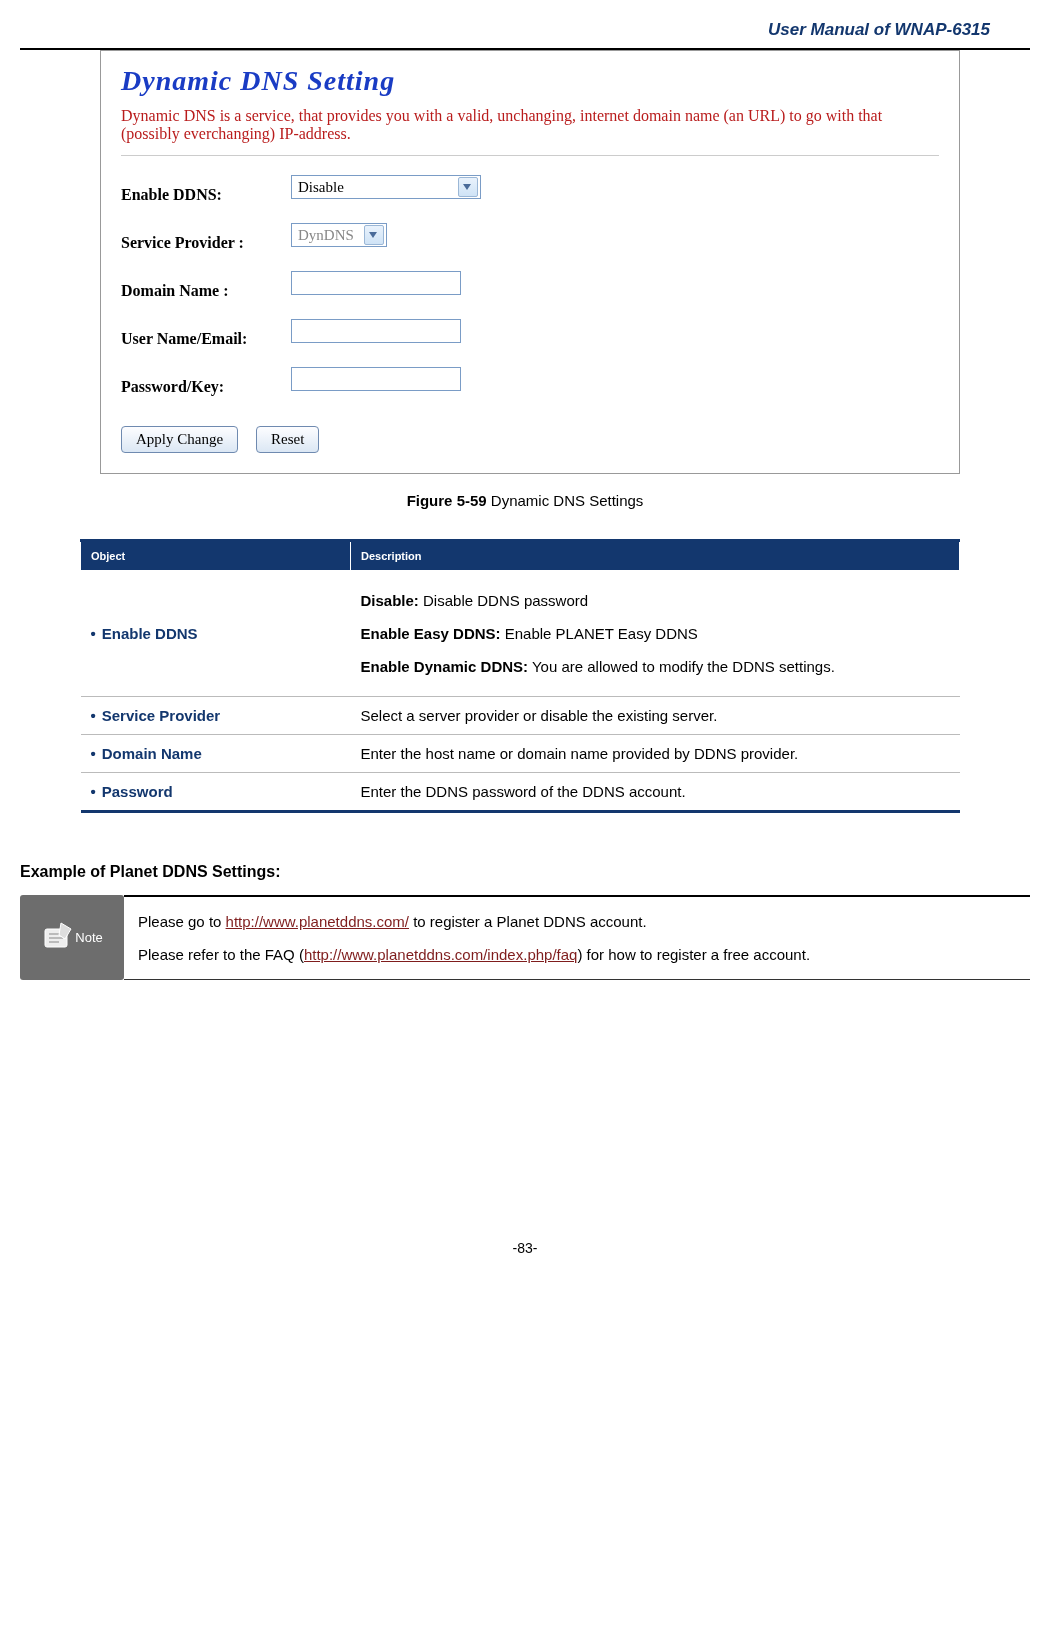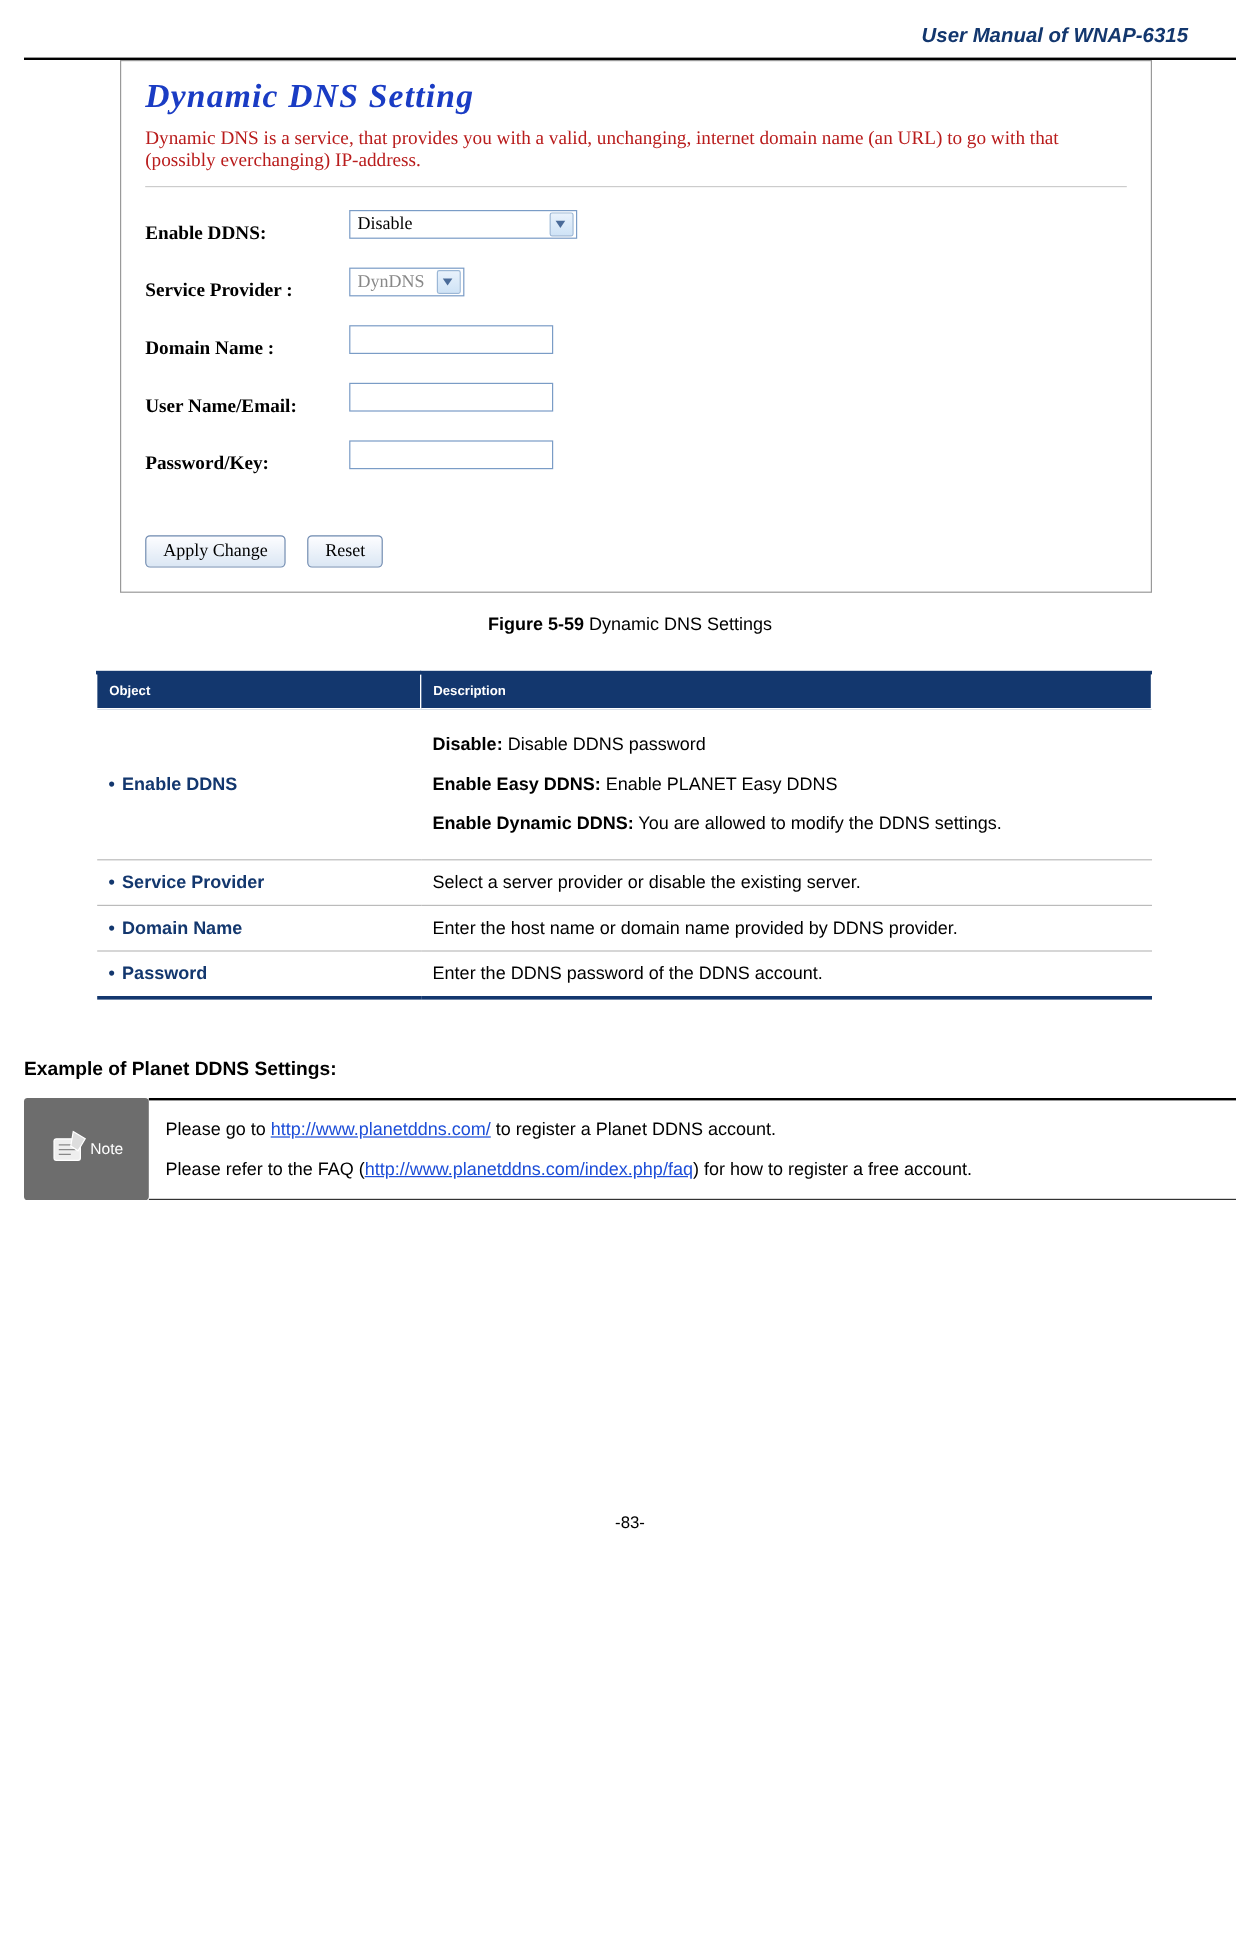--- a/index.html
+++ b/index.html
@@ -98,21 +98,20 @@
   .btn-row { margin-top: 30px; }
   .btn {
     display:inline-block;
     border:1px solid #6f8ab0;
     background: linear-gradient(#fdfdff,#dbe7f4);
     border-radius:4px;
     padding: 4px 14px;
     font-family:"Times New Roman", serif;
     font-size:15px;
     margin-right:14px;
-    margin-top:20px;
   }
   .caption {
     text-align:center;
     font-size:15px;
     margin: 18px 0 30px 0;
   }
   .caption b { font-weight:bold; }
   .obj-table {
     margin: 0 60px 0 60px;
     border-collapse: collapse;
@@ -166,21 +165,21 @@
   }
   .note-icon svg { margin-bottom:4px; }
   .note-body {
     flex:1;
     padding: 8px 4px 8px 14px;
     border-top: 2px solid #000;
     border-bottom: 1px solid #333;
     font-size:15px;
     line-height:2.2;
   }
-  .note-body a { color:#1d4ed8; text-decoration:underline; }
+  .note-body a { color:#7f1d1d; text-decoration:underline; }
   .footer {
     text-align:center;
     font-size:14px;
     margin-top: 260px;
   }
 </style>
 </head>
 <body>
 
 <div class="header">User Manual of WNAP-6315</div>

